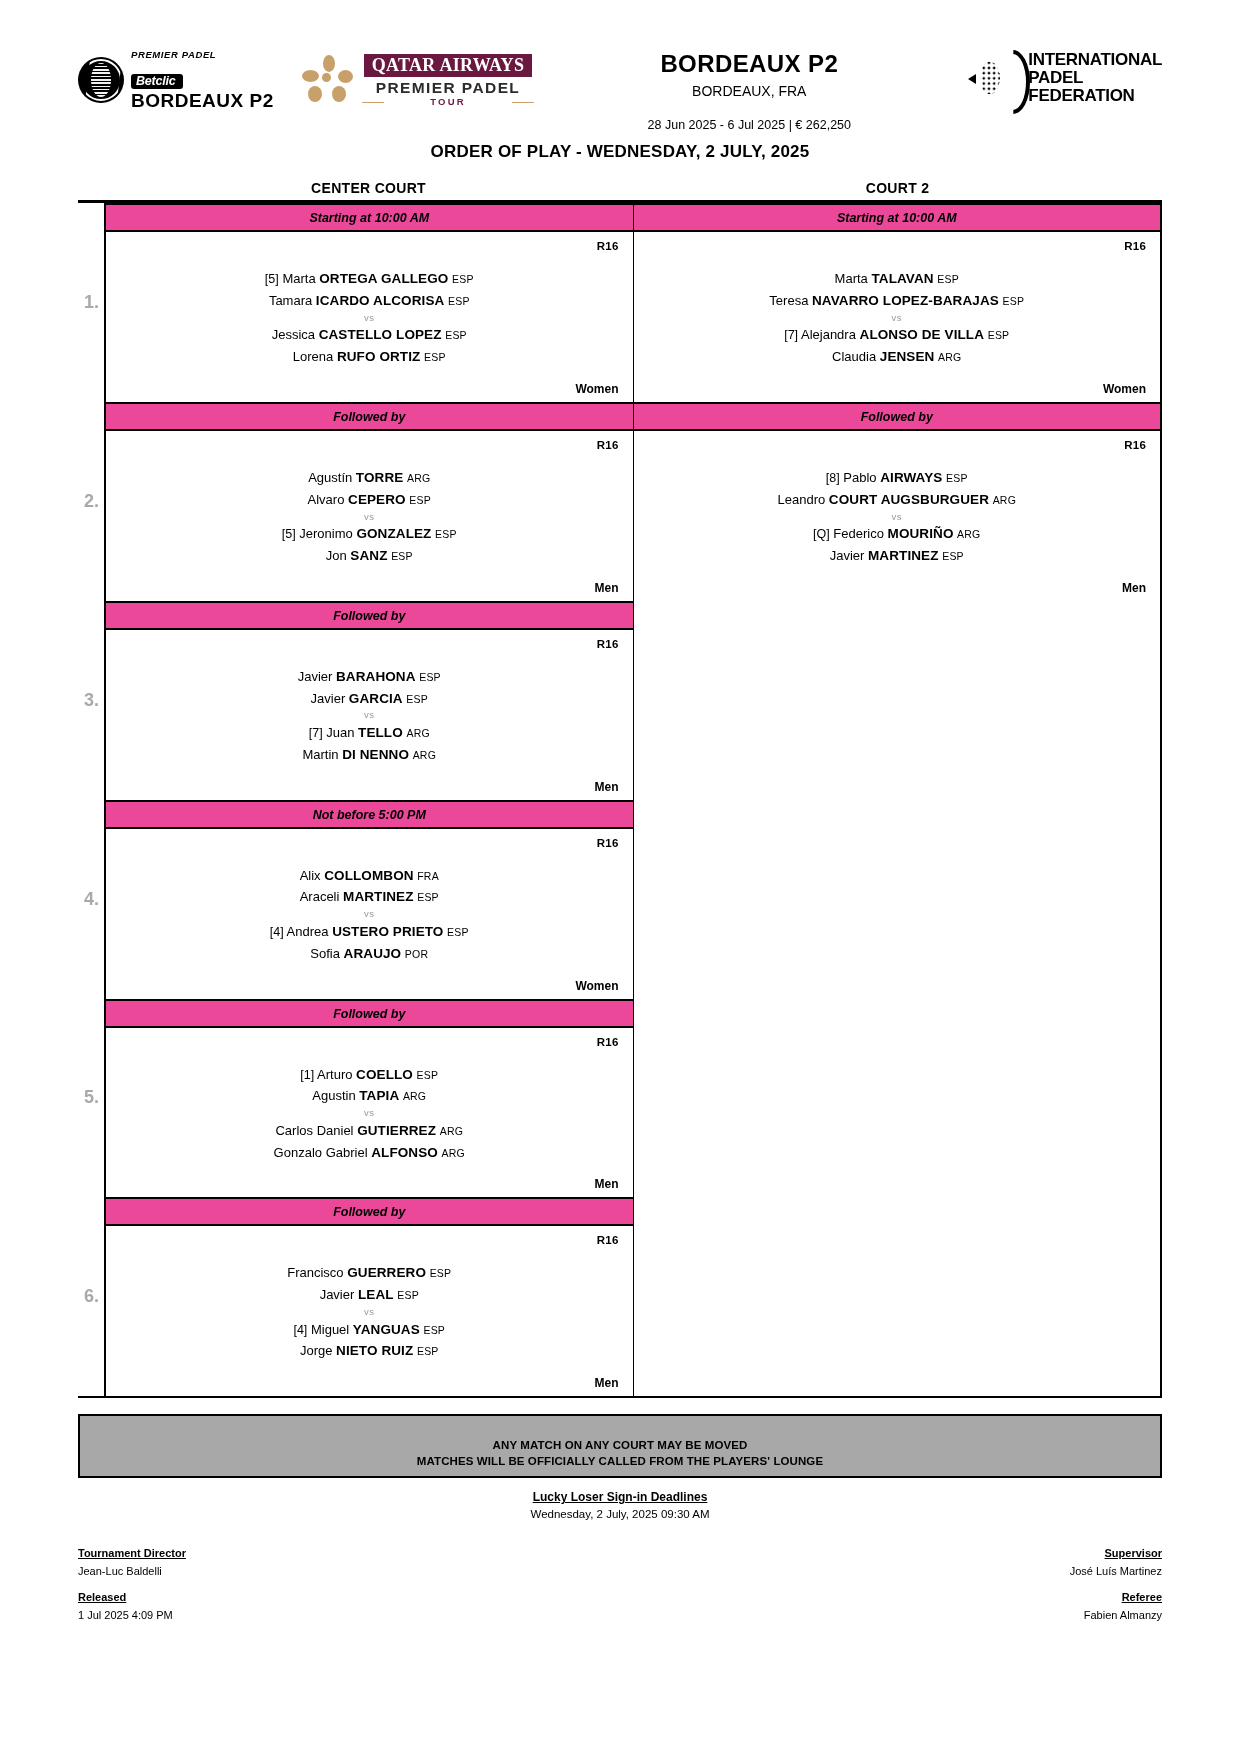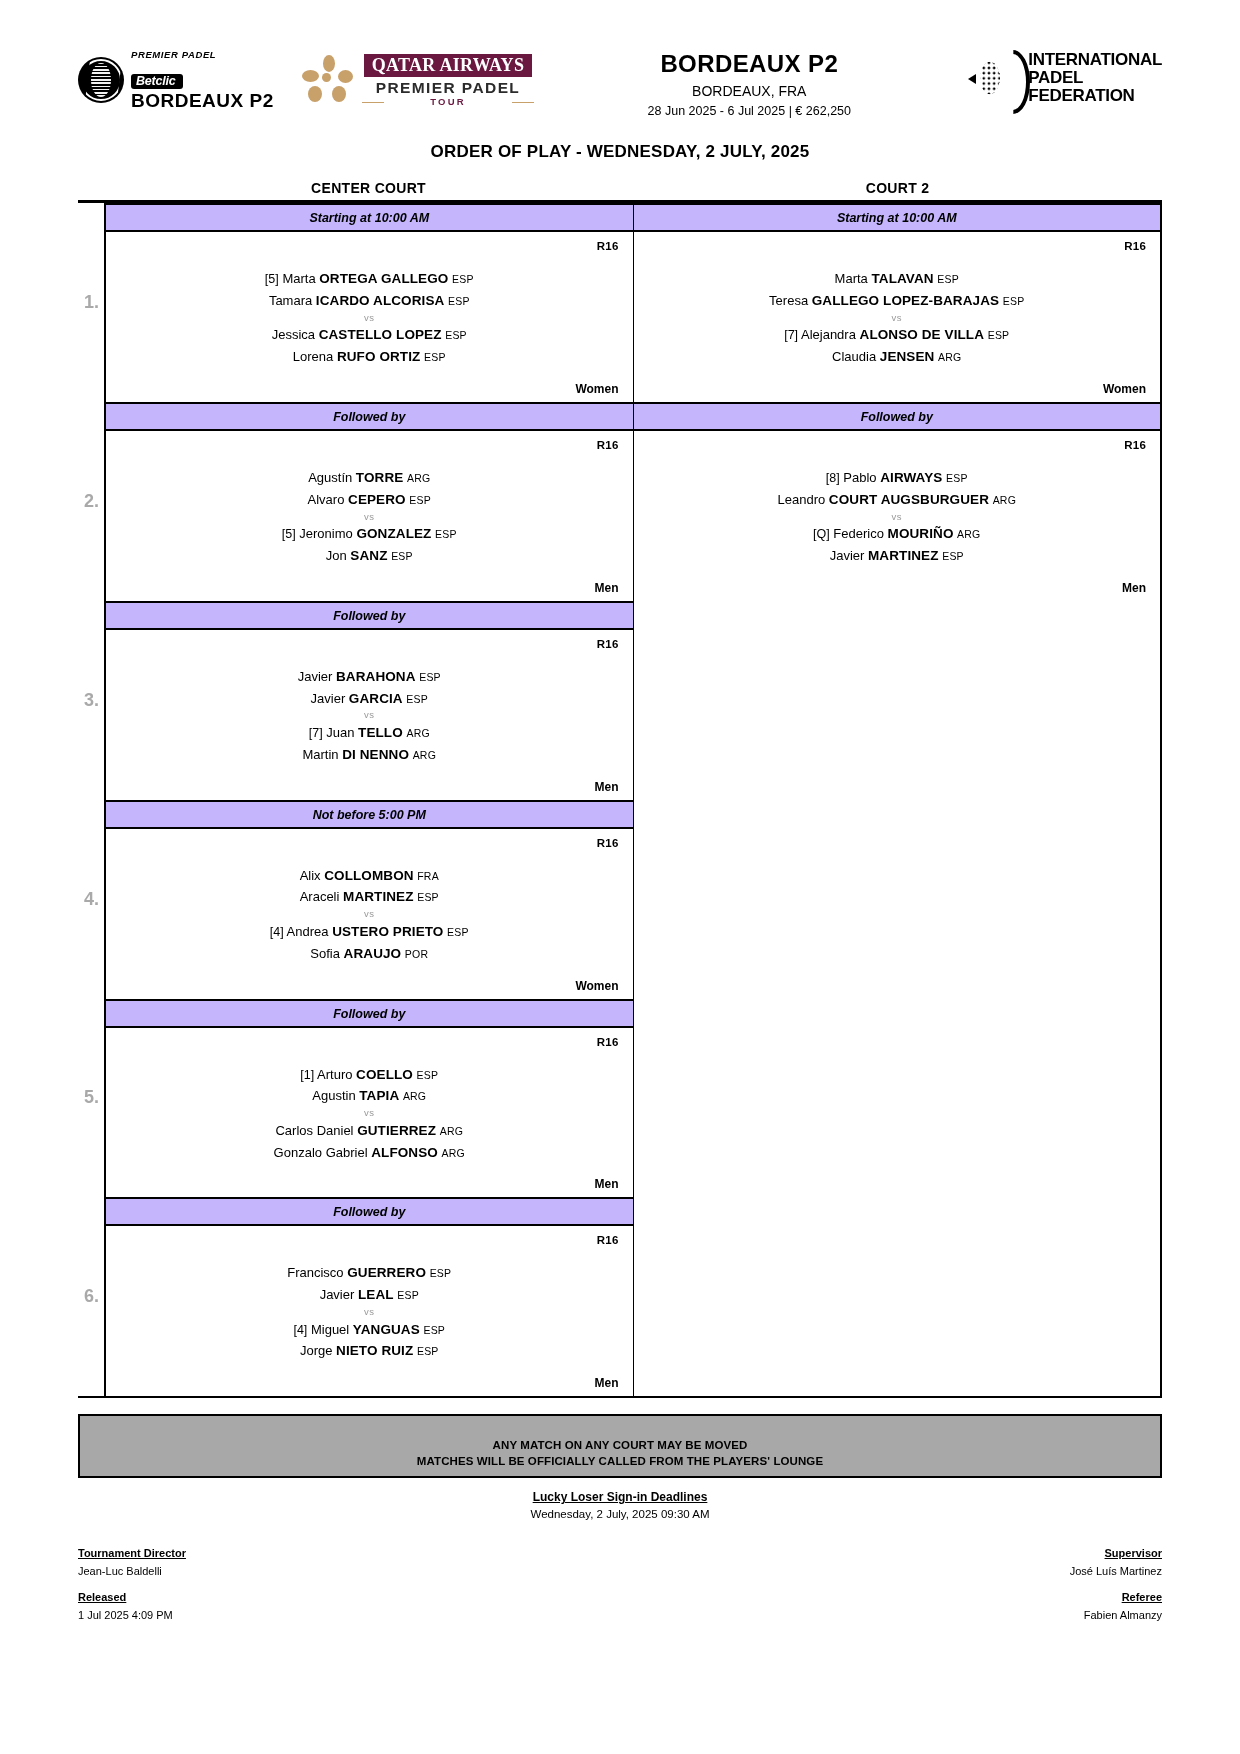--- a/index.html
+++ b/index.html
@@ -153,21 +153,21 @@
     font-size: 24px;
     font-weight: bold;
     letter-spacing: .4px;
   }
   .t-city {
     font-size: 14px;
     margin-top: 5px;
   }
   .t-dates {
     font-size: 12.5px;
-    margin-top: 5px;
+    margin-top: 19px;
   }
 
   .ipf-logo {
     display: flex;
     align-items: center;
     gap: 10px;
     margin-top: 6px;
   }
   .ipf-mark {
     position: relative;
@@ -259,21 +259,21 @@
   }
   .court-cell {
     flex: 1 1 0;
     width: 50%;
     box-sizing: border-box;
   }
   .court-cell.left  { border-left: 2px solid #000; border-right: 1px solid #000; }
   .court-cell.right { border-right: 2px solid #000; }
 
   .time-bar {
-    background: #c4b5fd;
+    background: #ec4899;
     border-top: 2px solid #000;
     border-bottom: 2px solid #000;
     text-align: center;
     font-size: 12.5px;
     font-weight: bold;
     font-style: italic;
     padding: 6px 0 6px;
     box-sizing: border-box;
     height: 29px;
   }
@@ -457,21 +457,21 @@
               </div>
               <div class="gender">Women</div>
             </div>    
           </div>    
           <div class="court-cell right">
             <div class="time-bar">Starting at 10:00 AM</div>
             <div class="match-box">
               <div class="round-tag">R16</div>
               <div class="players">
                 <div class="p-line"><span class="p-first">Marta</span> <span class="p-last">TALAVAN</span> <span class="p-nat">ESP</span></div>
-                <div class="p-line"><span class="p-first">Teresa</span> <span class="p-last">GALLEGO LOPEZ-BARAJAS</span> <span class="p-nat">ESP</span></div>
+                <div class="p-line"><span class="p-first">Teresa</span> <span class="p-last">NAVARRO LOPEZ-BARAJAS</span> <span class="p-nat">ESP</span></div>
                 <div class="vs-line">vs</div>
                 <div class="p-line"><span class="p-seed">[7]</span> <span class="p-first">Alejandra</span> <span class="p-last">ALONSO DE VILLA</span> <span class="p-nat">ESP</span></div>
                 <div class="p-line"><span class="p-first">Claudia</span> <span class="p-last">JENSEN</span> <span class="p-nat">ARG</span></div>
               </div>
               <div class="gender">Women</div>
             </div>    
           </div>  
         </div>
       </div>
       <div class="sched-row">  

